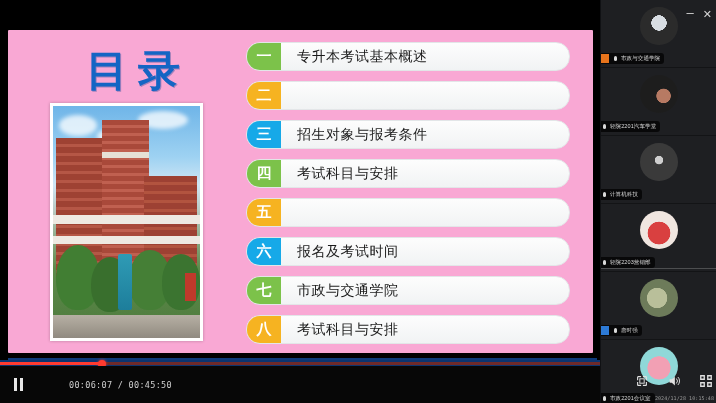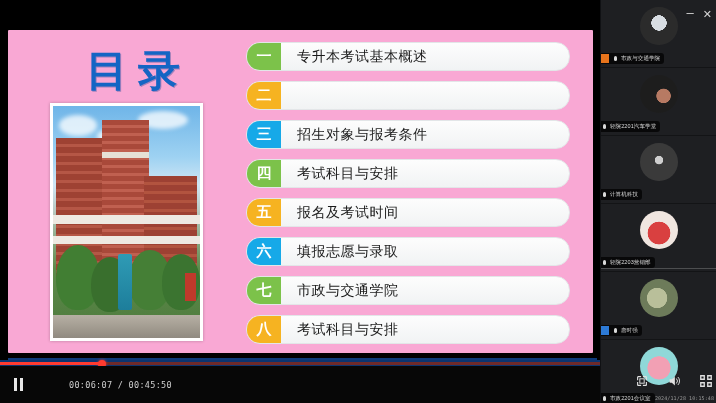--- a/index.html
+++ b/index.html
@@ -161,25 +161,24 @@
         <div class="row" style="top:90px">
           <div class="num" style="background: rgb(22, 169, 232);">三</div>
           <div class="txt">招生对象与报考条件</div>
         </div>
         <div class="row" style="top:129px">
           <div class="num" style="background: rgb(124, 194, 74);">四</div>
           <div class="txt">考试科目与安排</div>
         </div>
         <div class="row" style="top:168px">
           <div class="num" style="background: rgb(246, 179, 33);">五</div>
-          <div class="txt">报名及考试时间</div>
         </div>
         <div class="row" style="top:207px">
           <div class="num" style="background: rgb(22, 169, 232);">六</div>
-          <div class="txt">填报志愿与录取</div>
+          <div class="txt">报名及考试时间</div>
         </div>
         <div class="row" style="top:246px">
           <div class="num" style="background: rgb(124, 194, 74);">七</div>
           <div class="txt">市政与交通学院</div>
         </div>
         <div class="row" style="top:285px">
           <div class="num" style="background: rgb(246, 179, 33);">八</div>
           <div class="txt">考试科目与安排</div>
         </div>
       </div>

